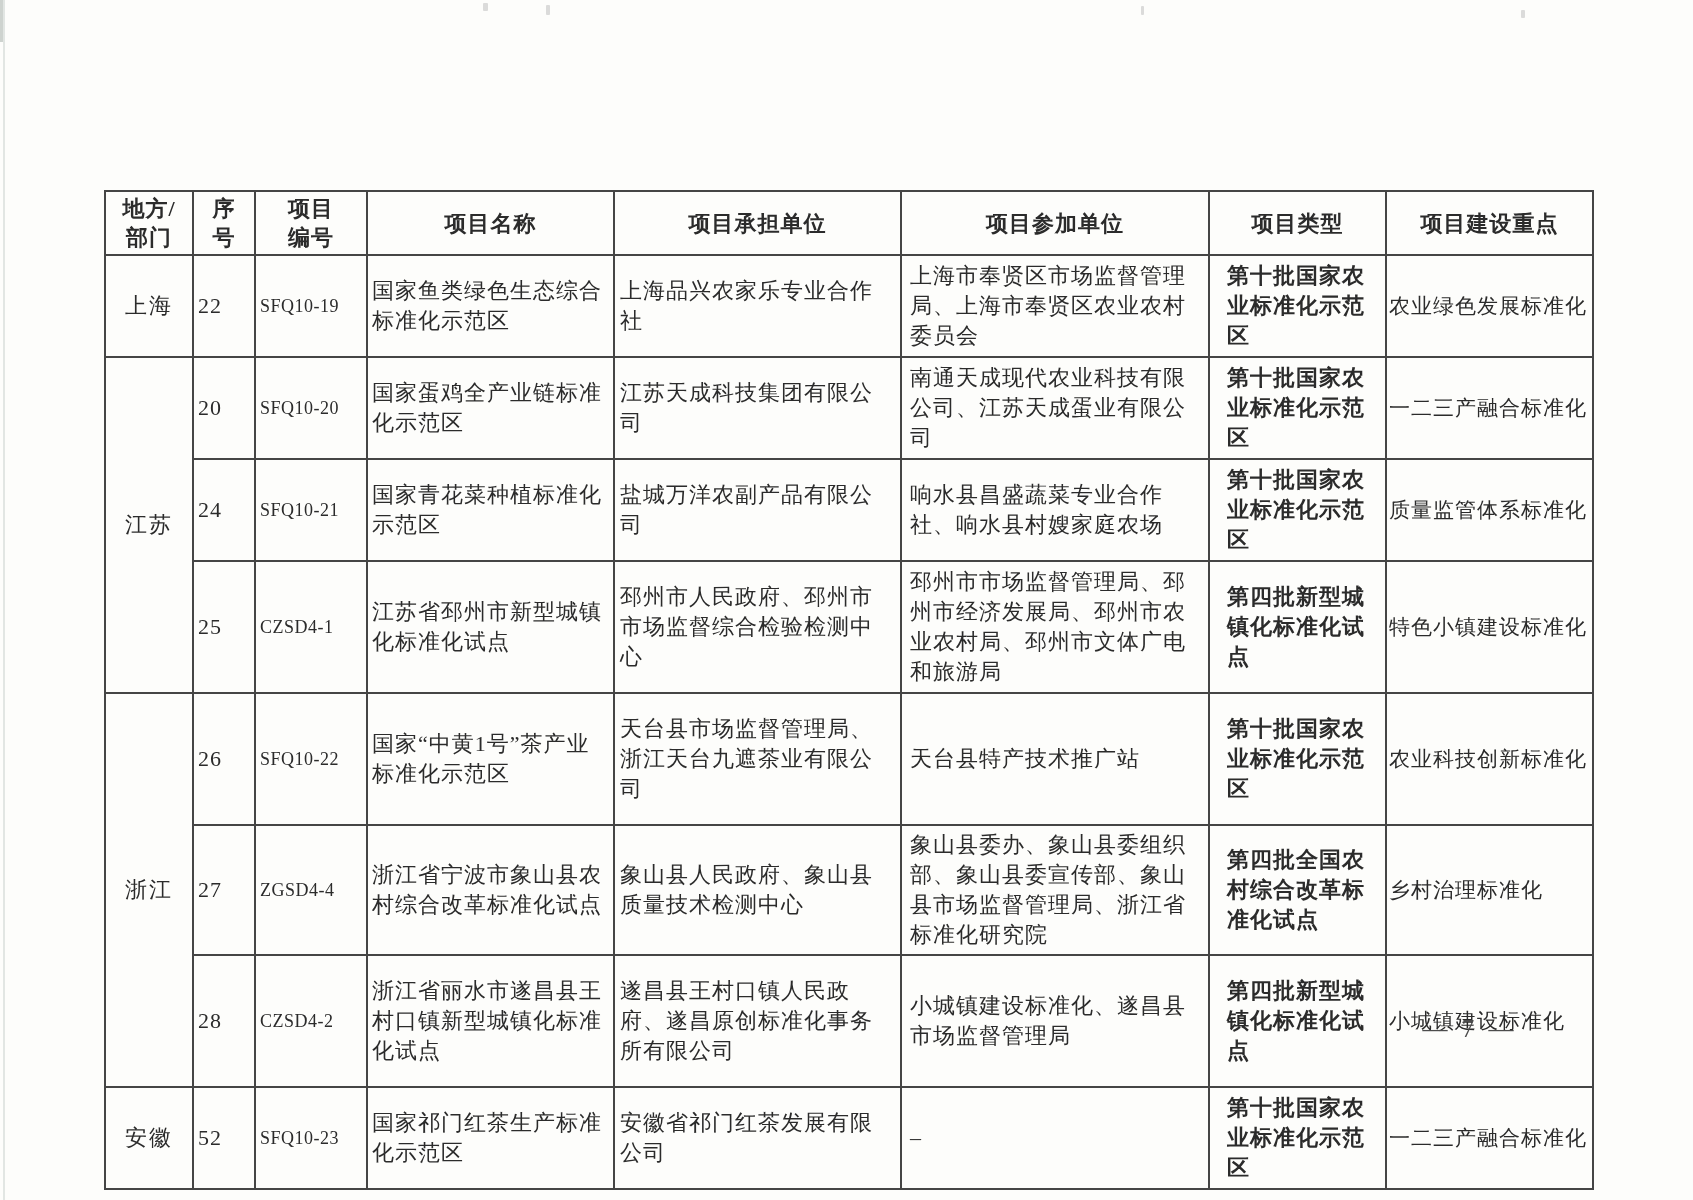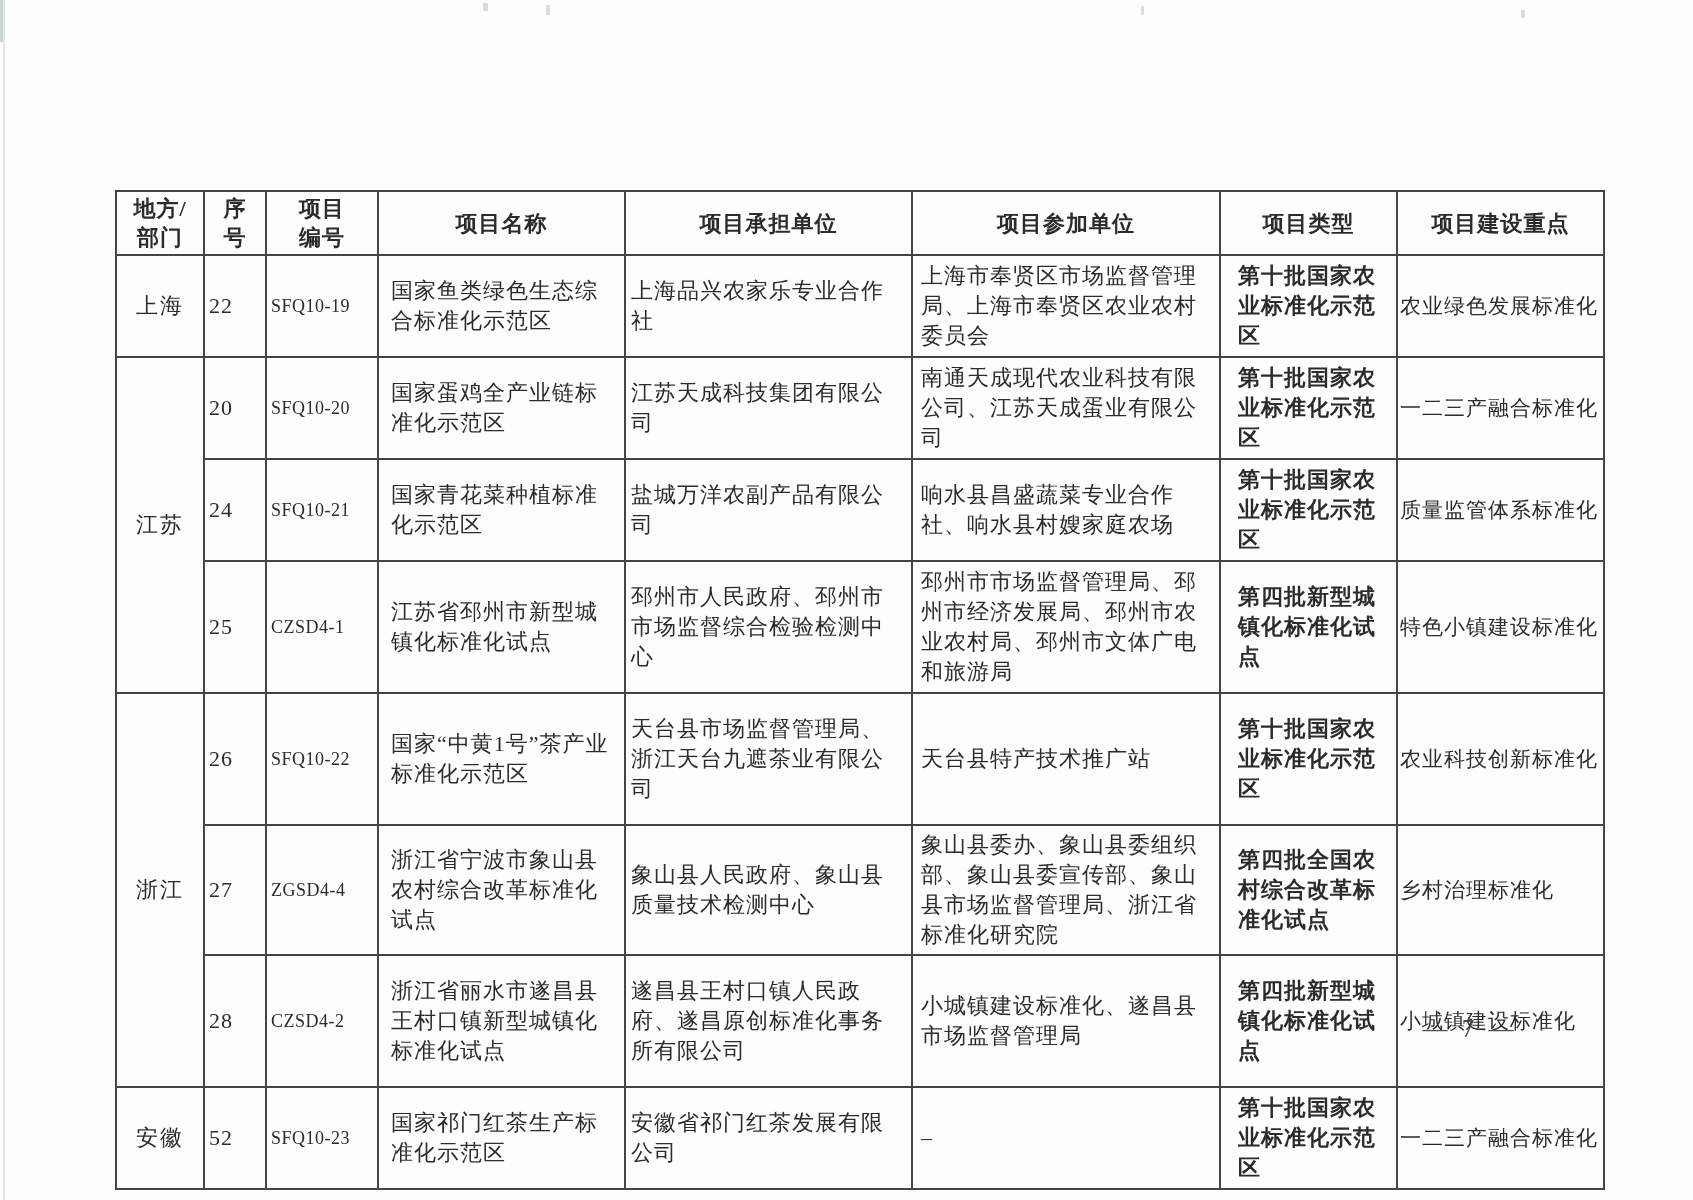--- a/index.html
+++ b/index.html
@@ -16,21 +16,20 @@
   .sp1{left:483px;top:3px;width:5px;height:8px;}
   .sp2{left:546px;top:5px;width:4px;height:10px;}
   .sp3{left:1141px;top:6px;width:3px;height:9px;}
   .sp4{left:1521px;top:10px;width:4px;height:8px;}
 
   
   .tbl-wrap{position:absolute;left:104px;top:190px;}
   table{
     border-collapse:collapse;table-layout:fixed;
     width:1488px;
-    margin-left:11px;
   }
   col.c1{width:88px;}  col.c2{width:62px;}  col.c3{width:112px;}
   col.c4{width:247px;} col.c5{width:287px;} col.c6{width:308px;}
   col.c7{width:177px;} col.c8{width:207px;}
   th,td{
     border:2px solid #454545;
     vertical-align:middle;
     font-size:22px;
     letter-spacing:1px;
     line-height:30px;
@@ -42,21 +41,21 @@
     text-align:center;
     white-space:pre-line;
     line-height:29px;
     height:58px;
     padding:2px 4px;
   }
   td.c-region{text-align:center;letter-spacing:2px;padding:4px 10px;}
   td.c-center{text-align:left;padding:4px 4px;}
   td.c-code{letter-spacing:0.5px;font-size:18px;}
   td.c-left{text-align:left;}
-  td.col-name{padding:4px 12px;}
+  td.col-name{padding:4px 4px;}
   td.col-under{padding:20px 5px;}
   td.col-part{padding:4px 8px;}
   td.col-type{padding:4px 17px;font-weight:bold;}
   td.col-focus{padding:4px 2px;font-size:21px;}
 
   .page-number{
     position:absolute;left:1395px;top:1015px;width:150px;
     text-align:center;font-size:25px;color:#4c4c4c;letter-spacing:4px;
     font-family:"Liberation Serif","DejaVu Serif",serif;
   }

